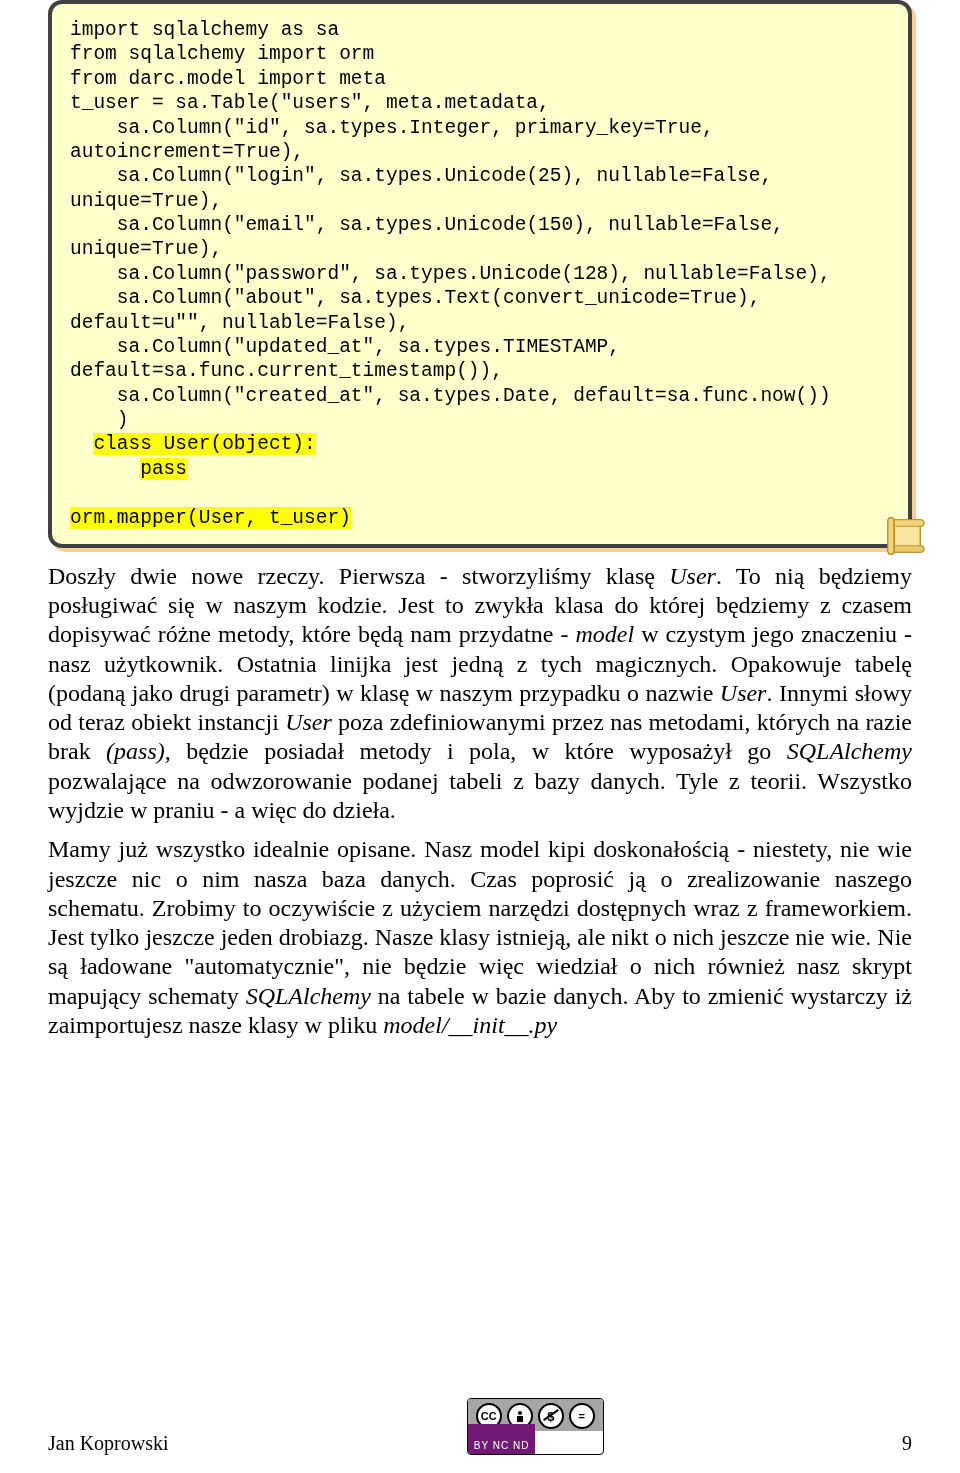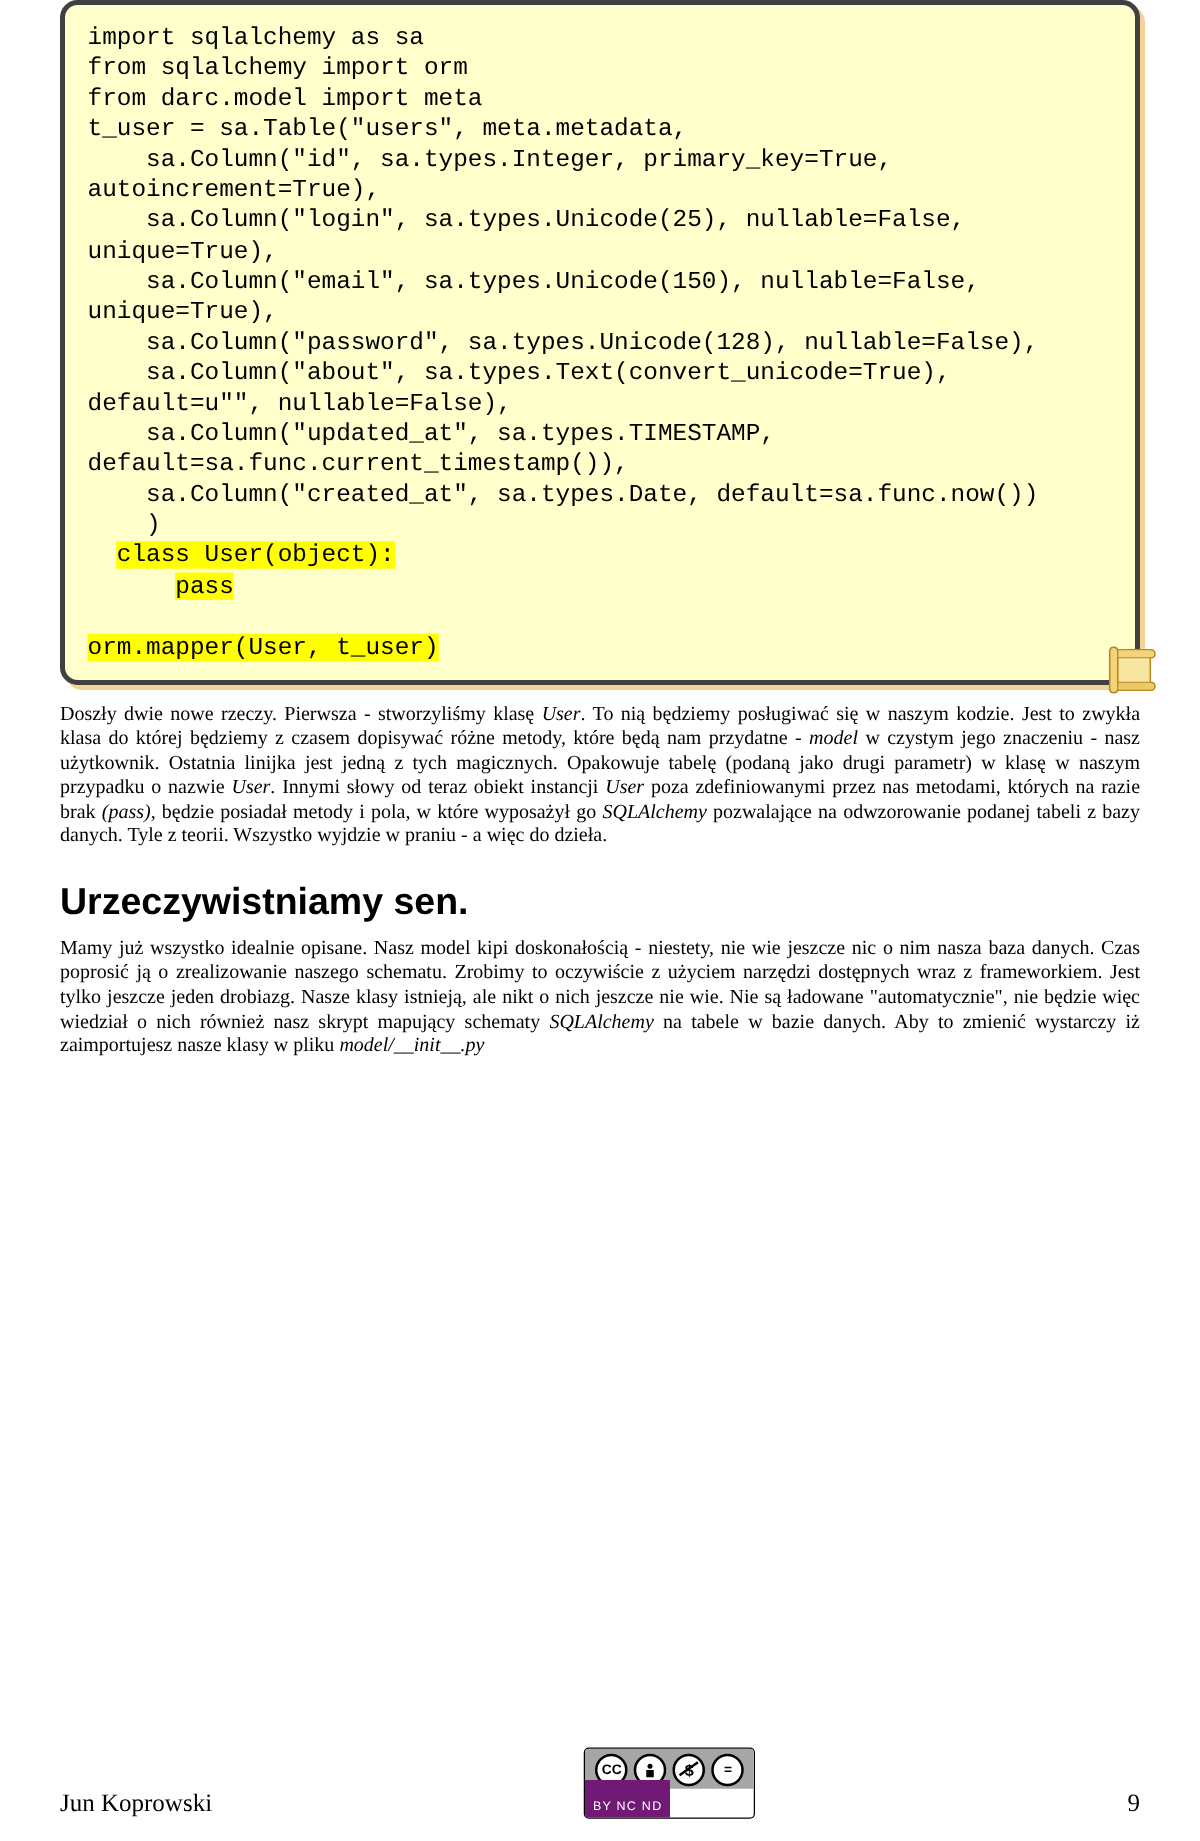--- a/index.html
+++ b/index.html
@@ -35,21 +35,21 @@
   .hl { background: #ffff00; padding: 0 0px; margin-top: 48px; }
   .scroll-icon {
     position: absolute;
     right: -22px;
     bottom: -18px;
     width: 52px;
     height: 52px;
   }
   .scroll-icon svg { width: 52px; height: 52px; }
   .prose {
-    font-size: 16px;
+    font-size: 24px;
     line-height: 1.22;
     text-align: justify;
     margin: 10px 0 0 0;
   }
   .italic { font-style: italic; }
   h2.section {
     font-family: Arial, Helvetica, sans-serif;
     font-weight: bold;
     font-size: 30px;
     margin: 26px 0 6px 0;
@@ -113,30 +113,29 @@
         <path d="M20 12 L52 12 C58 12 58 20 52 20 L20 20 Z" fill="#f3d47a" stroke="#b8861b" stroke-width="1"></path>
         <path d="M20 44 L52 44 C58 44 58 52 52 52 L20 52 Z" fill="#eac96b" stroke="#b8861b" stroke-width="1"></path>
       </svg>
     </span>
   </div>
 
   <p class="prose">
     <span>Doszły dwie nowe rzeczy. Pierwsza - stworzyliśmy klasę </span><span class="italic">User</span><span>. To nią będziemy posługiwać się w naszym kodzie. Jest to zwykła klasa do której będziemy z czasem dopisywać różne metody, które będą nam przydatne - </span><span class="italic">model</span><span> w czystym jego znaczeniu - nasz użytkownik. Ostatnia linijka jest jedną z tych magicznych. Opakowuje tabelę (podaną jako drugi parametr) w klasę w naszym przypadku o nazwie </span><span class="italic">User</span><span>. Innymi słowy od teraz obiekt instancji </span><span class="italic">User</span><span> poza zdefiniowanymi przez nas metodami, których na razie brak </span><span class="italic">(pass)</span><span>, będzie posiadał metody i pola, w które wyposażył go </span><span class="italic">SQLAlchemy</span><span> pozwalające na odwzorowanie podanej tabeli z bazy danych. Tyle z teorii. Wszystko wyjdzie w praniu - a więc do dzieła.</span>
   </p>
 
-  <h2 class="section">Urzeczywistniamy sen.</h2>
 
   <p class="prose">
     <span>Mamy już wszystko idealnie opisane. Nasz model kipi doskonałością - niestety, nie wie jeszcze nic o nim nasza baza danych. Czas poprosić ją o zrealizowanie naszego schematu. Zrobimy to oczywiście z użyciem narzędzi dostępnych wraz z frameworkiem. Jest tylko jeszcze jeden drobiazg. Nasze klasy istnieją, ale nikt o nich jeszcze nie wie. Nie są ładowane "automatycznie", nie będzie więc wiedział o nich również nasz skrypt mapujący schematy </span><span class="italic">SQLAlchemy</span><span> na tabele w bazie danych. Aby to zmienić wystarczy iż zaimportujesz nasze klasy w pliku </span><span class="italic">model/__init__.py</span>
   </p>
 
 </div>
 
 <div class="footer">
-  <span>Jun Koprowski</span>
+  <span>Jan Koprowski</span>
   <span class="cc-badge">
     <span class="cc-top">
       <span class="cc-circle">CC</span>
       <span class="cc-circle">
         <svg width="12" height="12" viewBox="0 0 12 12">
             <circle cx="6" cy="3" r="2" fill="#000"></circle>
             <path d="M3 6 h6 v6 h-6 z" fill="#000"></path>
           </svg>
       </span>
       <span class="cc-circle" style="position:relative;">

